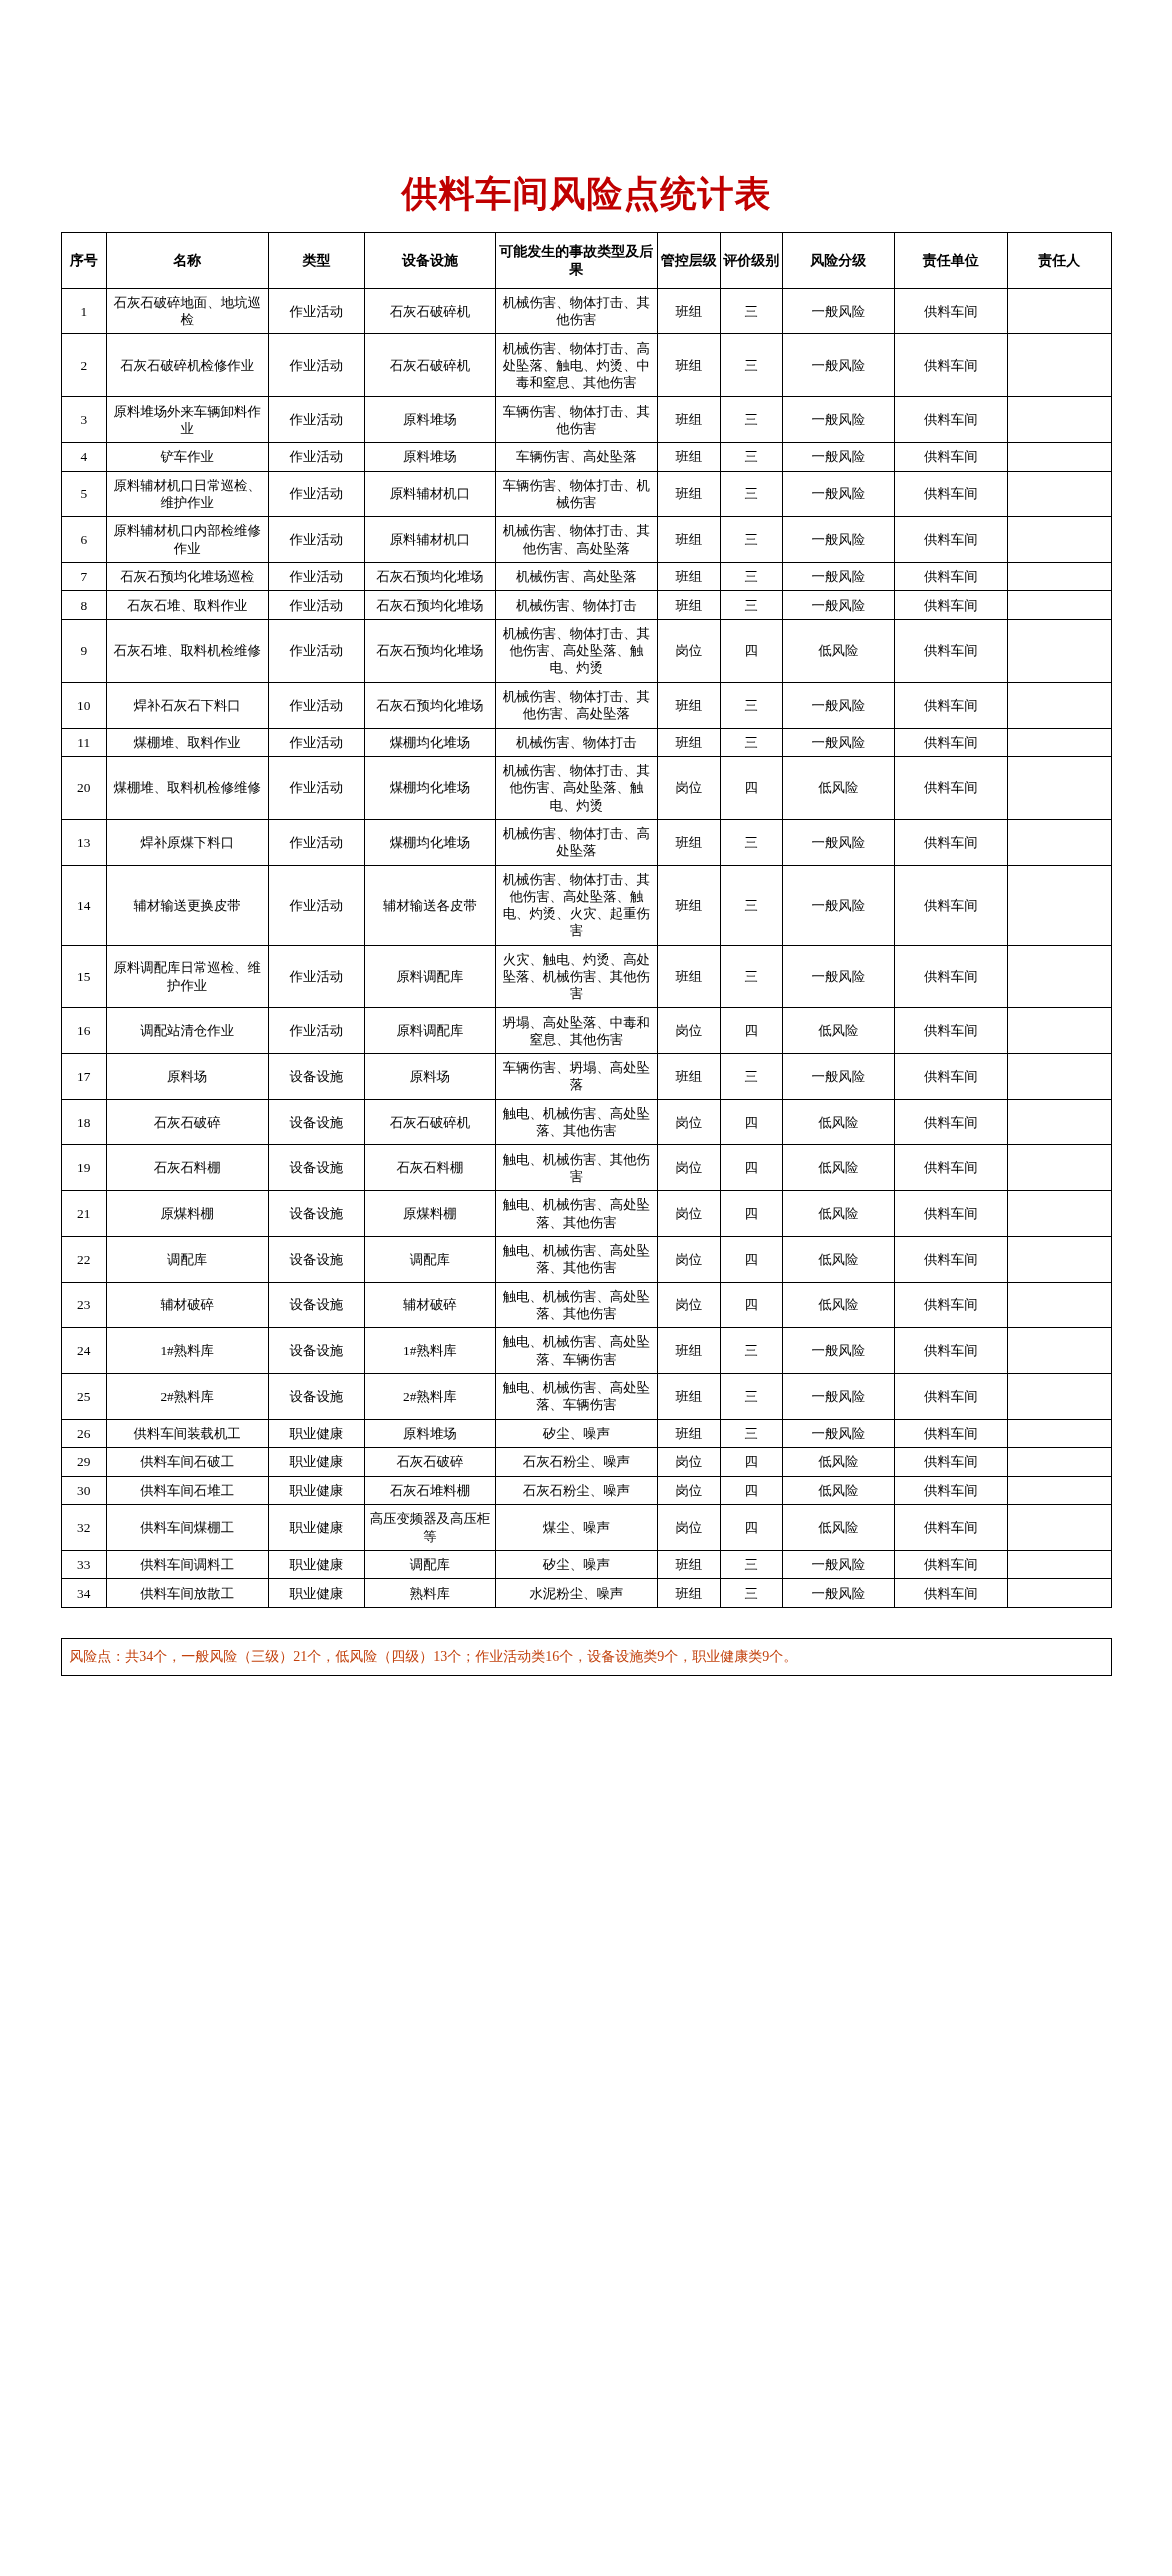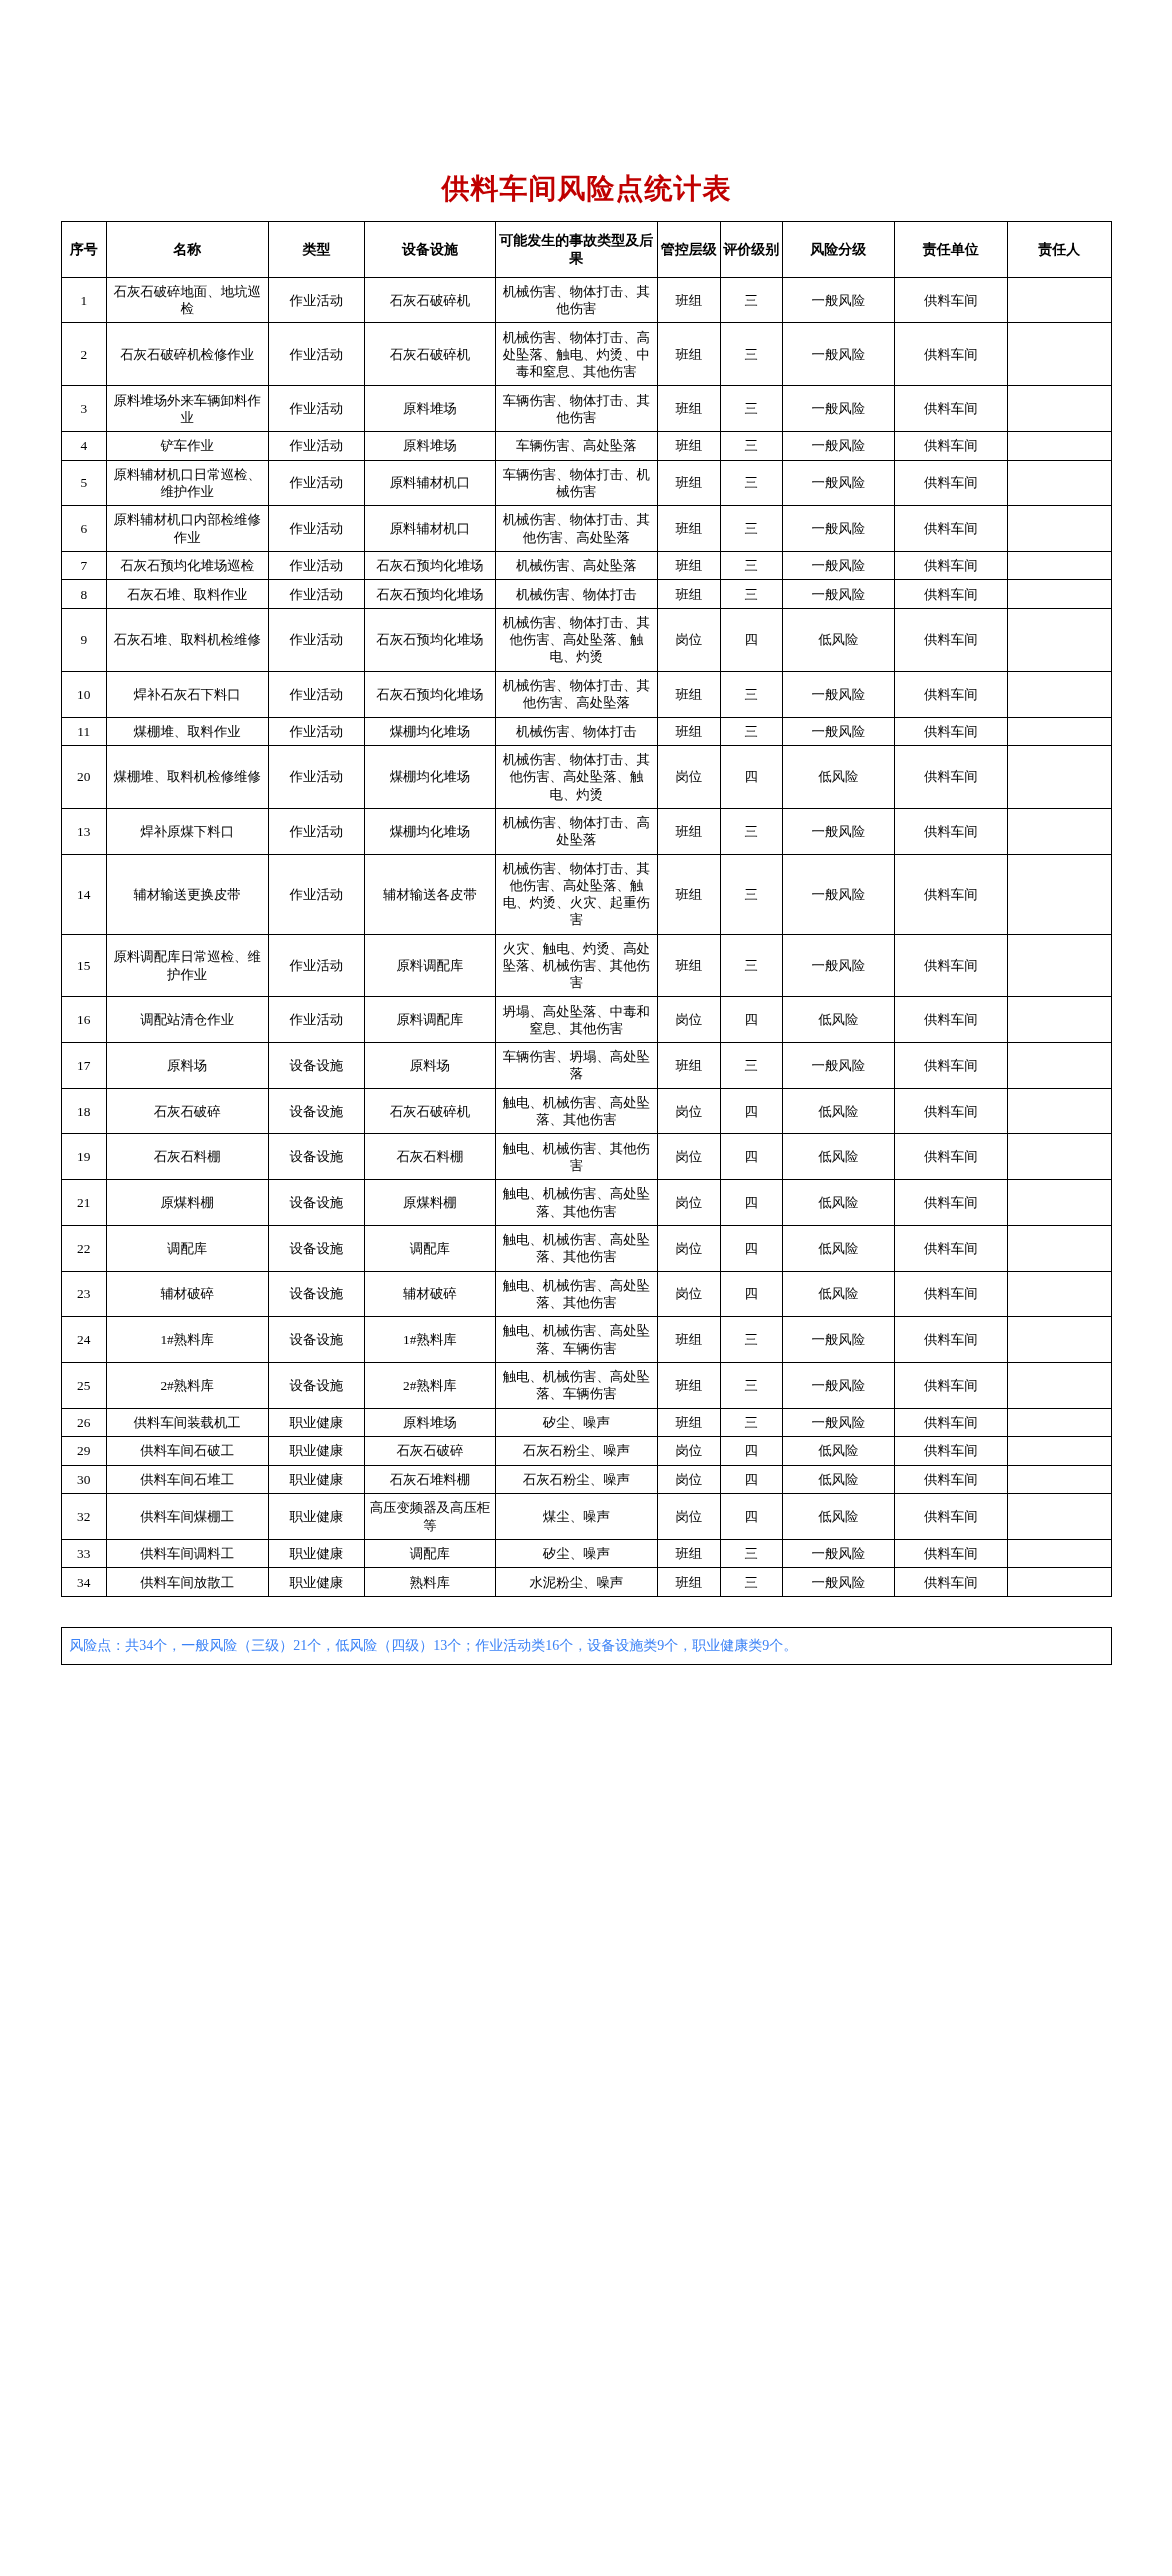--- a/index.html
+++ b/index.html
@@ -13,21 +13,21 @@
     color: #000000;
   }
   .page {
     width: 1173px;
     box-sizing: border-box;
     padding: 170px 61px 31px 61px;
   }
   .doc-title {
     text-align: center;
     font-family: "Liberation Serif", serif;
-    font-size: 28px;
+    font-size: 36px;
     font-weight: bold;
     color: #c00000;
     letter-spacing: 1px;
     margin: 0 0 13.4px 0;
   }
   table.risk-table {
     border-collapse: collapse;
     width: 100%;
     table-layout: fixed;
   }
@@ -58,21 +58,21 @@
   col.c7 { width: 111px; }
   col.c8 { width: 111px; }
   col.c9 { width: 103px; }
 
   .footer-note {
     margin-top: 30px;
     border: 1px solid #000000;
     padding: 8.2px 7.2px;
     font-family: "Liberation Serif", serif;
     font-size: 14px;
-    color: #3b82f6;
+    color: #c2410c;
     line-height: 1.4;
   }
 </style>
 </head>
 <body>
 
 <div class="page">
 
   <h1 class="doc-title">供料车间风险点统计表</h1>
 

